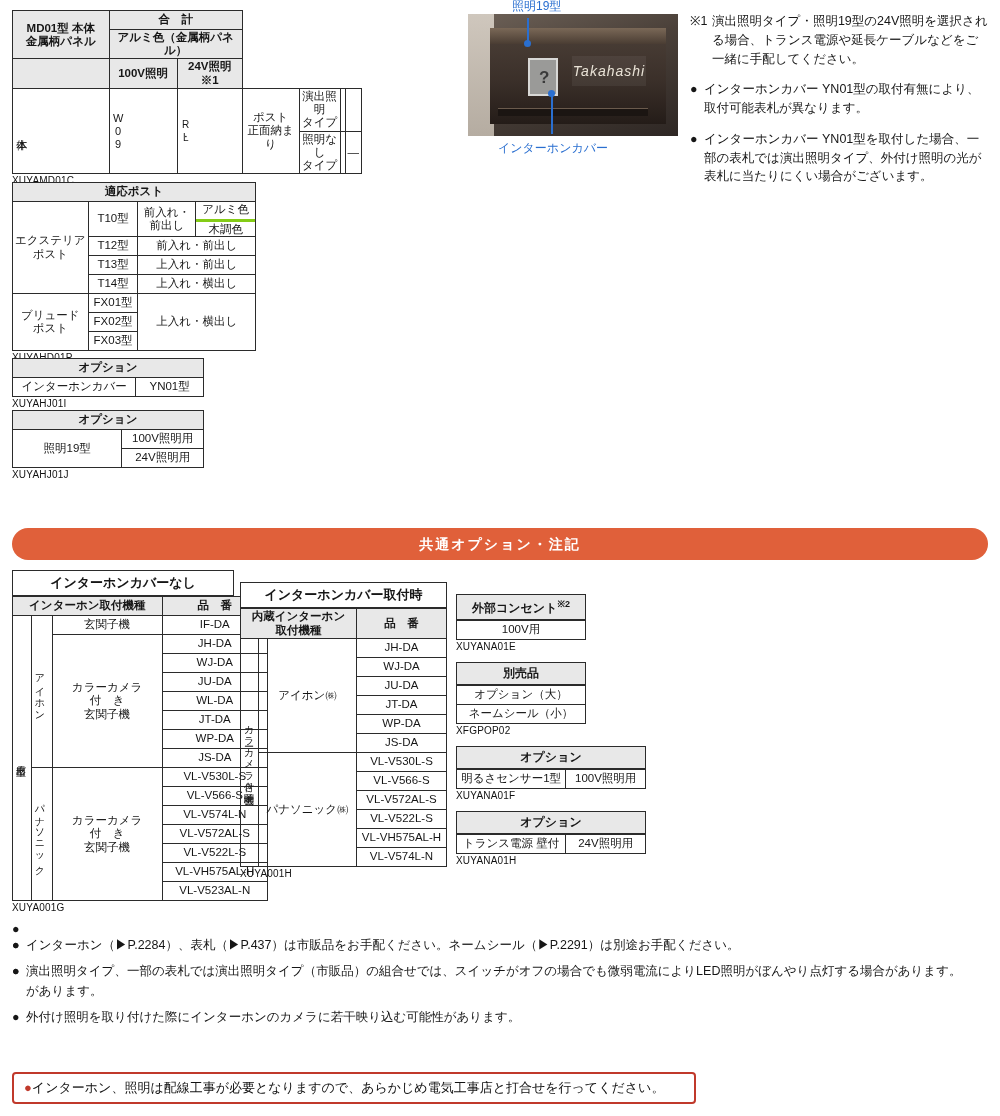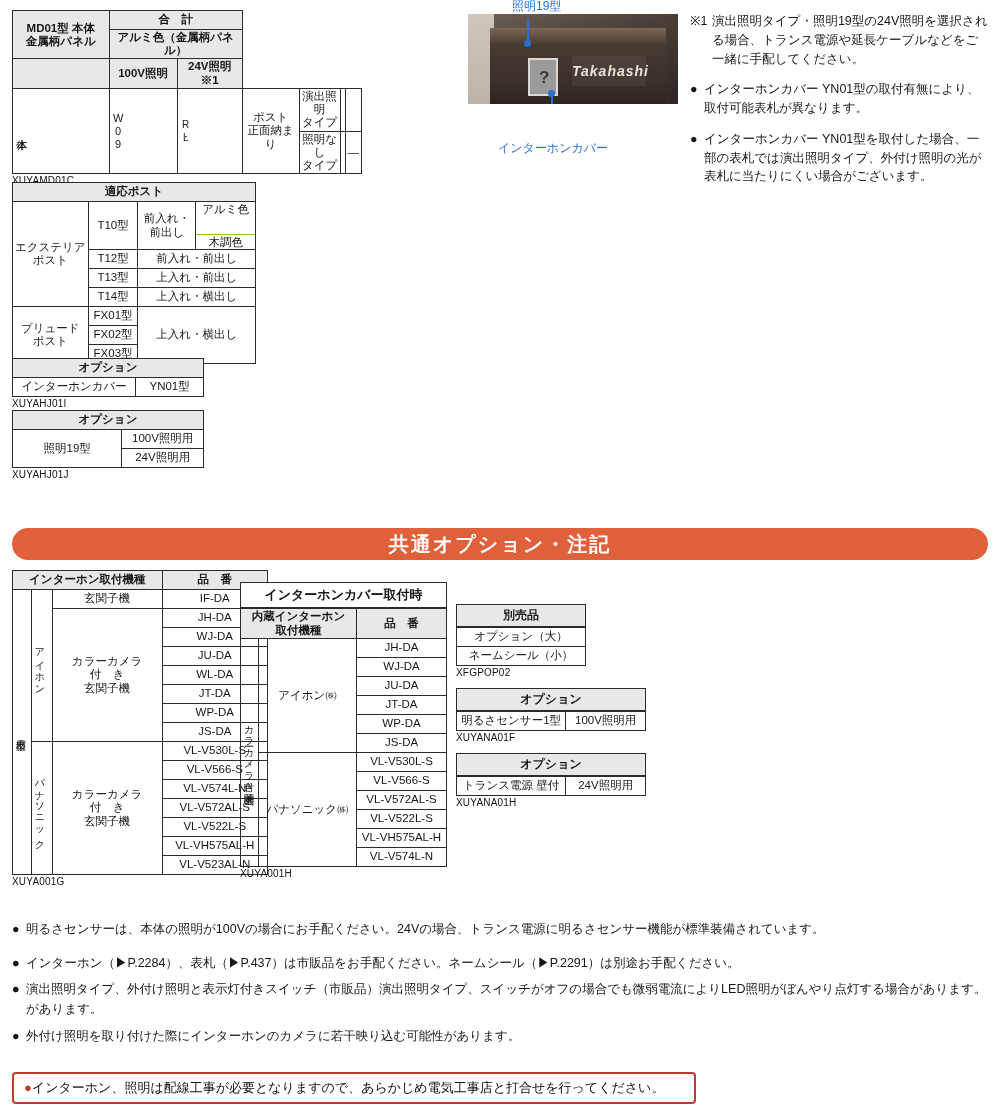--- a/index.html
+++ b/index.html
@@ -62,25 +62,24 @@
   #tbl-opt1 table { width: 192px; }
   #tbl-opt1 td { height: 19px; }
 
   #tbl-opt2 { position: absolute; left: 12px; top: 410px; }
   #tbl-opt2 table { width: 192px; }
   #tbl-opt2 td { height: 19px; }
 
   
   #photo-block { position: absolute; left: 468px; top: 14px; width: 210px; }
   .photo {
-    width: 210px; height: 90px;
+    width: 210px; height: 122px;
     background: linear-gradient(160deg,#6e6258 0%,#4a4039 45%,#2e2724 100%);
     position: relative; overflow: hidden;
     border: 0;
-    font-weight: bold;
   }
   .photo .wallL {
     position: absolute; left: 0; top: 0; width: 26px; height: 122px;
     background: linear-gradient(180deg,#cfc7bd,#b5aca1);
   }
   .photo .body {
     position: absolute; left: 22px; top: 14px; width: 176px; height: 96px;
     background: linear-gradient(180deg,#4b3f37 0%,#3a2f29 55%,#241c18 100%);
     border-top: 3px solid #6d5c4e;
   }
@@ -122,21 +121,21 @@
   }
   #right-notes .n1 { text-indent: 0; padding-left: 22px; position: relative; }
   #right-notes .n1 .mk { position: absolute; left: 0; top: 0; }
   #right-notes .bullet { margin-top: 12px; padding-left: 14px; position: relative; }
   #right-notes .bullet .dot { position: absolute; left: 0; top: 0; }
 
   
   #band {
     position: absolute; left: 12px; top: 528px; width: 976px; height: 32px;
     background: #e0603a; border-radius: 16px;
-    color: #fff; font-weight: bold; font-size: 20px;
+    color: #fff; font-weight: bold; font-size: 14px;
     text-align: center; line-height: 32px; letter-spacing: 2px;
   }
 
   
   .cap {
     border: 1px solid #2b2b2b; text-align: center; font-weight: bold;
     font-size: 13px; padding: 3px 0; background: #fff;
   }
   #blockA { position: absolute; left: 12px; top: 570px; width: 222px; }
   #blockA table { width: 256px; }
@@ -234,21 +233,21 @@
         <td rowspan="4" style="width:76px;height:76px">
           <span>エクステリア</span><br>
           <span>ポスト</span>
         </td>
         <td style="width:50px">T10型</td>
         <td style="width:58px;height:30px">
           <span>前入れ・</span><br>
           <span>前出し</span>
         </td>
         <td style="width:60px;padding:0">
-          <div style="border-bottom:1px solid #84cc16;height:33px;line-height:15px">アルミ色</div>
+          <div style="border-bottom:3px solid #84cc16;height:20px;line-height:15px">アルミ色</div>
           <div style="height:14px;line-height:14px">木調色</div>
         </td>
       </tr>
       <tr>
         <td>T12型</td>
         <td colspan="2">前入れ・前出し</td>
       </tr>
       <tr>
         <td>T13型</td>
         <td colspan="2">上入れ・前出し</td>
@@ -337,20 +336,21 @@
     </div>
     <div class="bullet">
       <span class="dot">●</span>
       <span>インターホンカバー YN01型を取付した場合、一部の表札では演出照明タイプ、外付け照明の光が表札に当たりにくい場合がございます。</span>
     </div>
   </div>
 
   <div id="band">共通オプション・注記</div>
 
   <div id="blockA">
+    <div class="cap">インターホンカバーなし</div>
     <table>
       <tbody>
           <tr>
         <td class="hd" colspan="3" style="width:130px">インターホン取付機種</td>
         <td class="hd" style="width:92px">品　番</td>
       </tr>
       <tr>
         <td rowspan="15" style="width:16px">
           <div class="vert" style="font-size:10px">露出型</div>
         </td>
@@ -472,20 +472,33 @@
       <tr>
             <td>VL-V574L-N</td>
           </tr>
     </tbody>
       </table>
     <div class="code">XUYA001H</div>
   </div>
 
   <div id="blockC">
 
+    <div style="width:130px">
+      <div class="subcap">
+        <span>外部コンセント</span><span style="font-size:9px;vertical-align:super">※2</span>
+      </div>
+      <table style="width:130px">
+        <tbody>
+            <tr>
+              <td style="height:19px">100V用</td>
+            </tr>
+      </tbody>
+        </table>
+      <div class="code">XUYANA01E</div>
+    </div>
 
     <div style="margin-top:10px;width:130px">
       <div class="subcap">別売品</div>
       <table style="width:130px">
         <tbody>
             <tr>
               <td style="height:19px">オプション（大）</td>
             </tr>
         <tr>
               <td style="height:19px">ネームシール（小）</td>
@@ -519,35 +532,34 @@
       </tbody>
         </table>
       <div class="code">XUYANA01H</div>
     </div>
 
   </div>
 
   <div id="footer">
     <div class="li" style="margin-bottom:16px">
       <span class="dot">●</span>
-      <span>明るさセンサーは、本体の照明が100Vの場合にお手配ください。24Vの場合、トランス電源に明るさセンサー機能が標準装備されています。</span>
     </div>
     <div class="li">
       <span class="dot">●</span>
     </div>
     <div class="li">
       <span class="dot">●</span>
       <span>インターホン（▶P.2284）、表札（▶P.437）は市販品をお手配ください。ネームシール（▶P.2291）は別途お手配ください。</span>
     </div>
     <div class="li">
       <span class="dot">●</span>
     </div>
     <div class="li" style="margin-bottom:2px">
       <span class="dot">●</span>
-      <span>演出照明タイプ、外付け照明と表示灯付きスイッチ（市販品）演出照明タイプ、スイッチがオフの場合でも微弱電流によりLED照明がぼんやり点灯する場合があります。</span>
+      <span>演出照明タイプ、一部の表札では演出照明タイプ（市販品）の組合せでは、スイッチがオフの場合でも微弱電流によりLED照明がぼんやり点灯する場合があります。</span>
     </div>
     <div class="sub" style="margin-bottom:8px">があります。</div>
     <div class="li">
       <span class="dot">●</span>
       <span>外付け照明を取り付けた際にインターホンのカメラに若干映り込む可能性があります。</span>
     </div>
   </div>
 
   <div id="boxed">
     <span class="dot">●</span><span>インターホン、照明は配線工事が必要となりますので、あらかじめ電気工事店と打合せを行ってください。</span>

